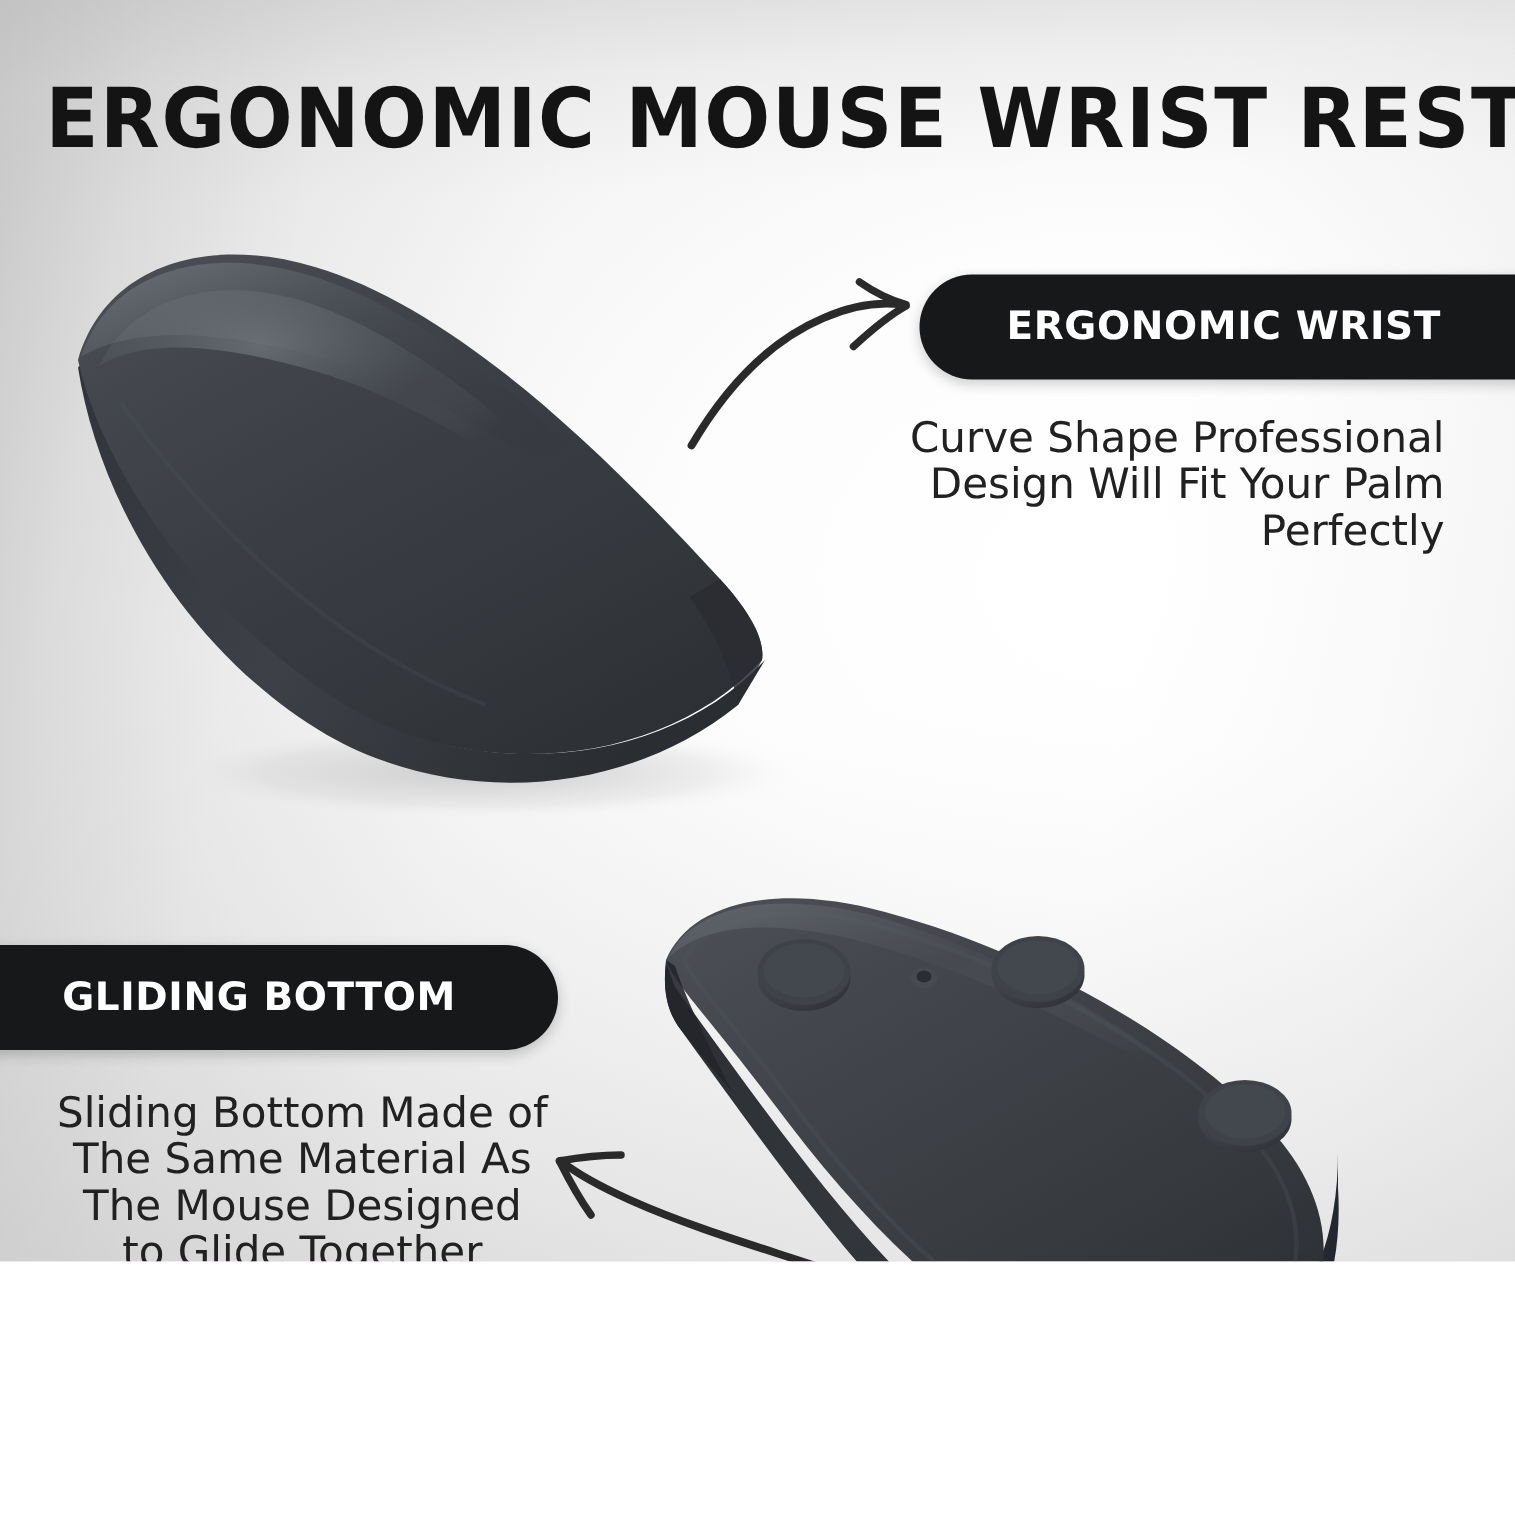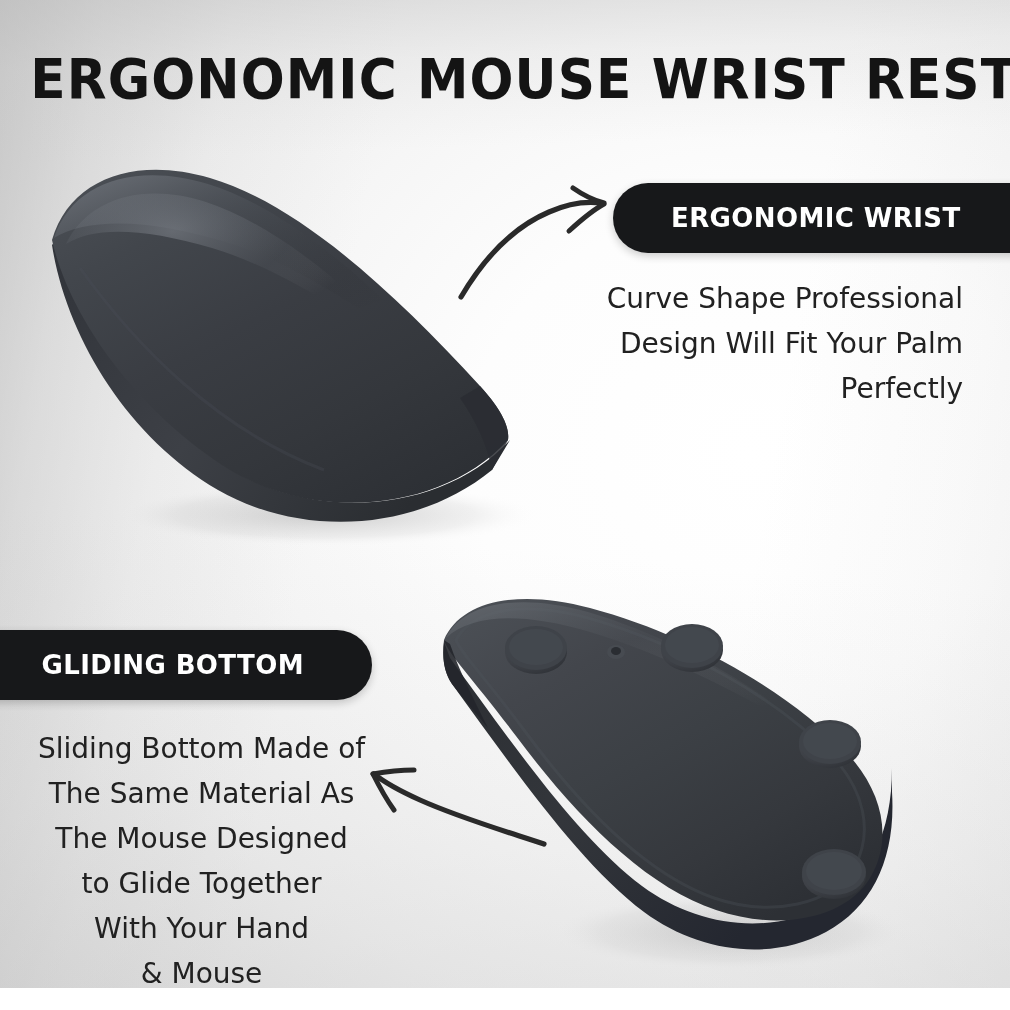--- a/index.html
+++ b/index.html
@@ -4,21 +4,21 @@
 <title>Ergonomic Mouse Wrist Rest</title>
 <style>
   html, body {
     margin: 0;
     padding: 0;
     background: #ffffff;
   }
   #canvas {
     position: relative;
     width: 1010px;
-    height: 988px;
+    height: 841px;
     overflow: hidden;
     font-family: "DejaVu Sans", sans-serif;
     background-color: #f0abfc;
   }
   
   .bg-base {
     position: absolute;
     inset: 0;
     background:
       radial-gradient(125% 115% at 74% 46%,
@@ -113,21 +113,21 @@
     box-sizing: border-box;
     justify-content: flex-end;
     padding-right: 68px;
   }
 
   
   .body-copy {
     position: absolute;
     font-family: "DejaVu Sans", sans-serif;
     font-size: 28px;
-    line-height: 45px;
+    line-height: 31px;
     color: #212121;
     white-space: pre-line;
   }
   .copy-top {
     right: 47px;
     top: 276px;
     text-align: right;
   }
   .copy-bottom {
     left: 38px;

